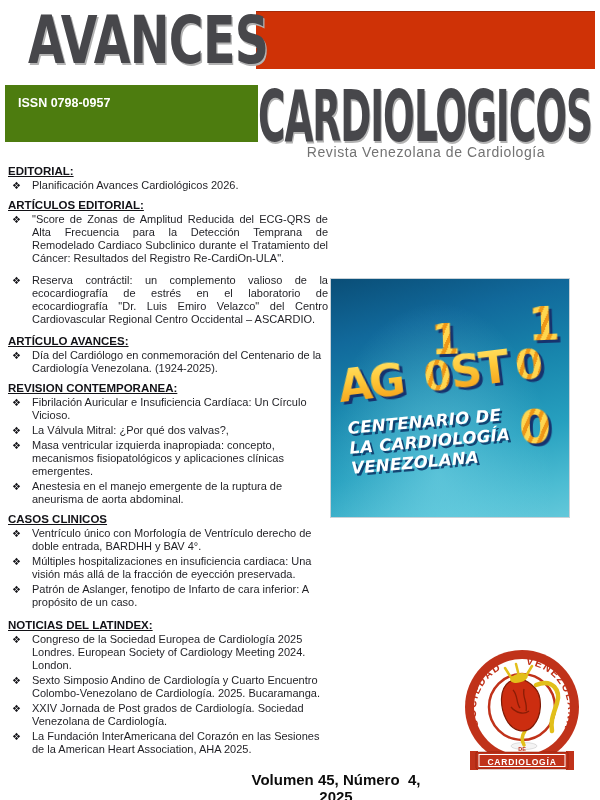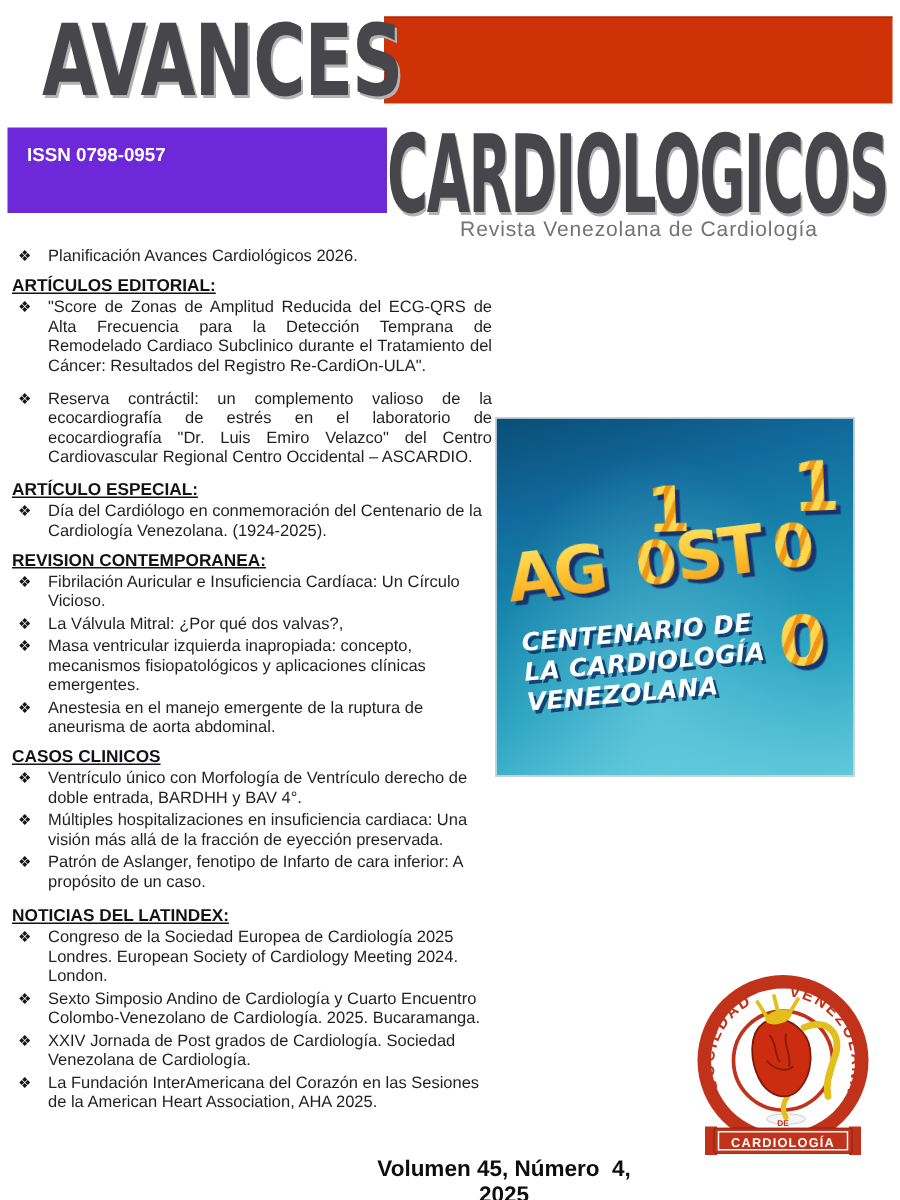--- a/index.html
+++ b/index.html
@@ -23,21 +23,21 @@
   }
   .title-cardiologicos{
     position:absolute;left:258px;top:74px;
     font-family:"DejaVu Sans",sans-serif;font-weight:700;
     font-size:72px;letter-spacing:-2px;color:#47474b;
     transform:scaleX(0.52);transform-origin:left top;
     text-shadow:2px 2px 0 #b3b3b3;white-space:nowrap;
   }
   .issn-box{
     position:absolute;left:5px;top:85px;width:253px;height:57px;
-    background:#6d28d9;
+    background:#4d7c0f;
   }
   .issn-box .line{
     color:#ffffff;font-weight:bold;font-size:12.5px;line-height:17px;
     padding-left:13px;white-space:nowrap;
   }
   .issn-box .line:first-child{padding-top:10px;}
   .subtitle{
     position:absolute;left:265px;top:144px;width:322px;
     text-align:center;color:#737373;font-size:14px;line-height:16px;
     letter-spacing:0.6px;white-space:nowrap;
@@ -113,38 +113,39 @@
 <div class="issn-box">
   <div class="line">ISSN 0798-0957</div>
 </div>
 <div class="title-cardiologicos">CARDIOLOGICOS</div>
 <div class="subtitle">
   <div>Revista Venezolana de Cardiología</div>
 </div>
 
 <div class="toc">
 
+  <div class="toc-header first">EDITORIAL:</div>
   <div class="toc-item">
     <span class="bullet">❖</span>
     <span class="itext">Planificación Avances Cardiológicos 2026.</span>
   </div>
 
   <div class="sec-articulos">
     <div class="toc-header">ARTÍCULOS EDITORIAL:</div>
     <div class="toc-item">
       <span class="bullet">❖</span>
       <span class="itext">"Score de Zonas de Amplitud Reducida del ECG-QRS de Alta Frecuencia para la Detección Temprana de Remodelado Cardiaco Subclinico durante el Tratamiento del Cáncer: Resultados del Registro Re-CardiOn-ULA".</span>
     </div>
     <div class="toc-item">
       <span class="bullet">❖</span>
       <span class="itext">Reserva contráctil: un complemento valioso de la ecocardiografía de estrés en el laboratorio de ecocardiografía "Dr. Luis Emiro Velazco" del Centro Cardiovascular Regional Centro Occidental – ASCARDIO.</span>
     </div>
   </div>
 
-  <div class="toc-header">ARTÍCULO ESPECIAL:</div>
+  <div class="toc-header">ARTÍCULO AVANCES:</div>
   <div class="toc-item">
     <span class="bullet">❖</span>
     <span class="itext">Día del Cardiólogo en conmemoración del Centenario de la Cardiología Venezolana.  (1924-2025).</span>
   </div>
 
   <div class="toc-header">REVISION CONTEMPORANEA:</div>
   <div class="toc-item">
     <span class="bullet">❖</span>
     <span class="itext">Fibrilación Auricular e Insuficiencia Cardíaca: Un Círculo Vicioso.</span>
   </div>

